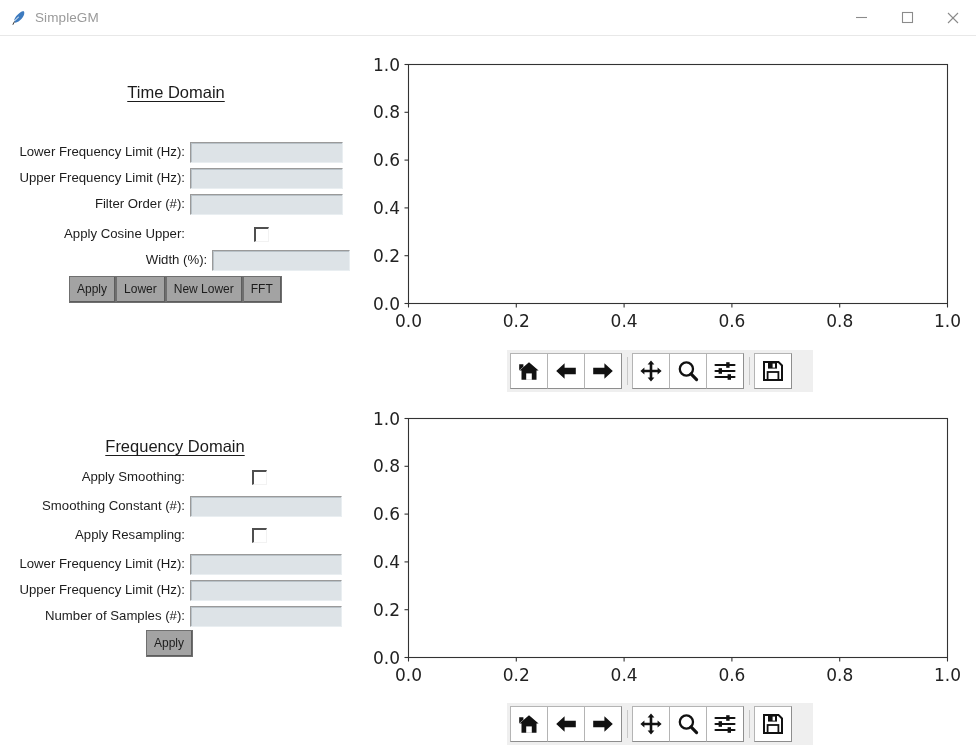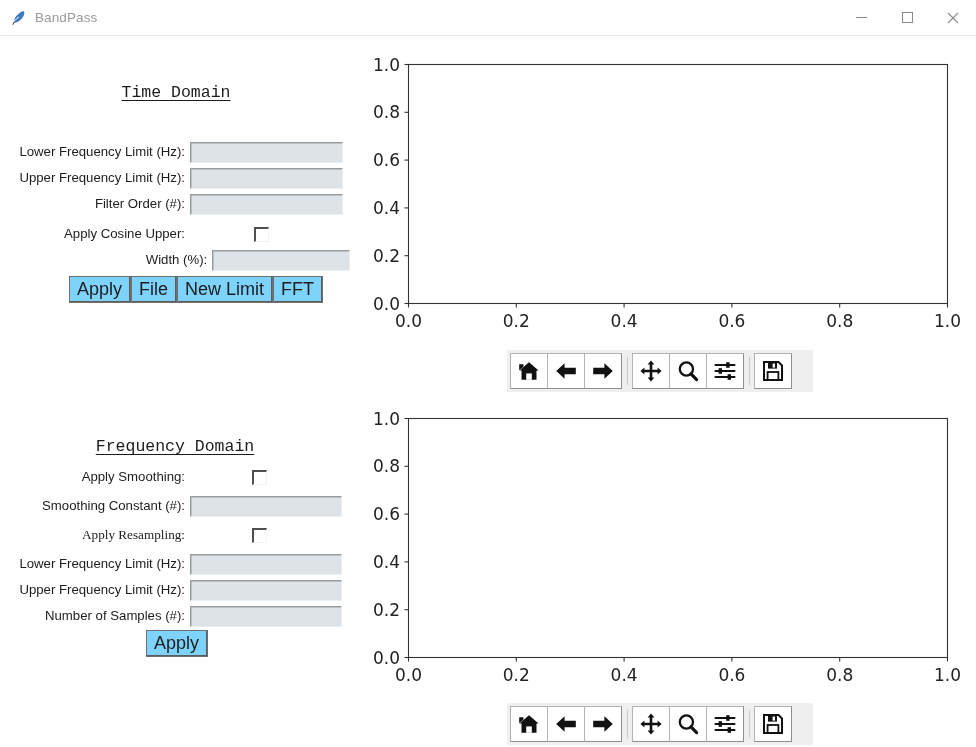--- a/index.html
+++ b/index.html
@@ -49,21 +49,20 @@
   
   .panel { position: absolute; }
 
   .section-title {
     text-align: center;
     font-size: 16.5px;
     color: #1b1b1b;
     text-decoration: underline;
     text-underline-offset: 3px;
     white-space: nowrap;
-    font-family: Liberation Mono, monospace;
   }
 
   .form-row {
     position: absolute;
     left: 0;
     height: 22px;
     display: flex;
     align-items: center;
   }
   .f-label {
@@ -92,27 +91,27 @@
     background: #ffffff;
     border-top: 2px solid #4f4f4f;
     border-left: 2px solid #4f4f4f;
     border-right: 1px solid #f2f2f2;
     border-bottom: 1px solid #f2f2f2;
     position: relative;
   }
 
   
   .btn {
-    background: #7dd3fc;
+    background: #a3a3a3;
     border-top: 1px solid #fbfbfb;
     border-left: 1px solid #fbfbfb;
     border-right: 2px solid #5d5d5d;
     border-bottom: 2px solid #5d5d5d;
     font-family: "Liberation Sans", sans-serif;
-    font-size: 18px;
+    font-size: 12px;
     color: #1d1d1d;
     padding: 2px 7px 3px 7px;
     height: 27px;
     line-height: 20px;
     white-space: nowrap;
     cursor: default;
     outline: 1px solid #6f6f6f;
     outline-offset: -1px;
   }
   .btnrow { position: absolute; display: flex; }
@@ -155,21 +154,21 @@
 
 <div id="app">
 
   <div class="titlebar">
     <span class="tb-icon">
       <svg width="18" height="18" viewBox="0 0 18 18">
         <path d="M13.6 2.2C12 2.6 9.2 4.6 7.3 7.1c-1.3 1.7-2 3.3-2.1 4.6l4.3-4.3.5.5-4.6 4.6c.1.6.3 1 .6 1.3 1.4-.2 3.1-1 4.7-2.3 2.5-2 4.2-4.8 4.5-6.6.2-1.1.1-2-.3-2.6-.3-.1-.8-.2-1.3-.1z" fill="#3d7bbf"></path>
         <path d="M5.2 12.2 3.4 15.6l.7.4 1.8-3.3c-.3-.2-.5-.4-.7-.5z" fill="#2a2a2a"></path>
       </svg>
     </span>
-    <span class="tb-title">BandPass</span>
+    <span class="tb-title">SimpleGM</span>
     <span class="tb-spacer"></span>
 
     <span class="win-btn">
       <svg width="13" height="13" viewBox="0 0 13 13">
         <line x1="1" y1="6.5" x2="12" y2="6.5" stroke="#8b8b8b" stroke-width="1.1"></line>
       </svg>
     </span>
     <span class="win-btn">
       <svg width="13" height="13" viewBox="0 0 13 13">
         <rect x="1.5" y="1.5" width="10" height="10" fill="none" stroke="#8b8b8b" stroke-width="1.1"></rect>
@@ -208,41 +207,41 @@
       <span class="ckbox" style="margin-left:64px;"></span>
     </div>
 
     <div class="form-row" style="top:249px; width:350px;padding-left:41px;">
       <span class="f-label" style="width:190px;">Width (%):</span>
       <span class="entry" style="width:153px;"></span>
     </div>
 
     <div class="btnrow" style="left:69px; top:276px;">
       <button class="btn">Apply</button>
-      <button class="btn">File</button>
-      <button class="btn">New Limit</button>
+      <button class="btn">Lower</button>
+      <button class="btn">New Lower</button>
       <button class="btn">FFT</button>
     </div>
   </div>
 
   <div class="panel" style="left:0; top:400px; width:360px; height:290px;">
 
     <div class="section-title" style="position:absolute; left:0; top:37px; width:350px;">Frequency Domain</div>
 
     <div class="form-row" style="top:66px; width:285px;align-items:center;">
       <span class="f-label" style="width:190px;">Apply Smoothing:</span>
       <span class="ckbox" style="margin-left:62px;"></span>
     </div>
 
     <div class="form-row" style="top:95px; width:350px;">
       <span class="f-label" style="width:190px;">Smoothing Constant (#):</span>
       <span class="entry" style="width:152px;"></span>
     </div>
 
-    <div class="form-row" style="top:124px; width:285px;font-family:Liberation Serif, serif;">
+    <div class="form-row" style="top:124px; width:285px;">
       <span class="f-label" style="width:190px;">Apply Resampling:</span>
       <span class="ckbox" style="margin-left:62px;"></span>
     </div>
 
     <div class="form-row" style="top:153px; width:350px;">
       <span class="f-label" style="width:190px;">Lower Frequency Limit (Hz):</span>
       <span class="entry" style="width:152px;"></span>
     </div>
 
     <div class="form-row" style="top:179px; width:350px;">

